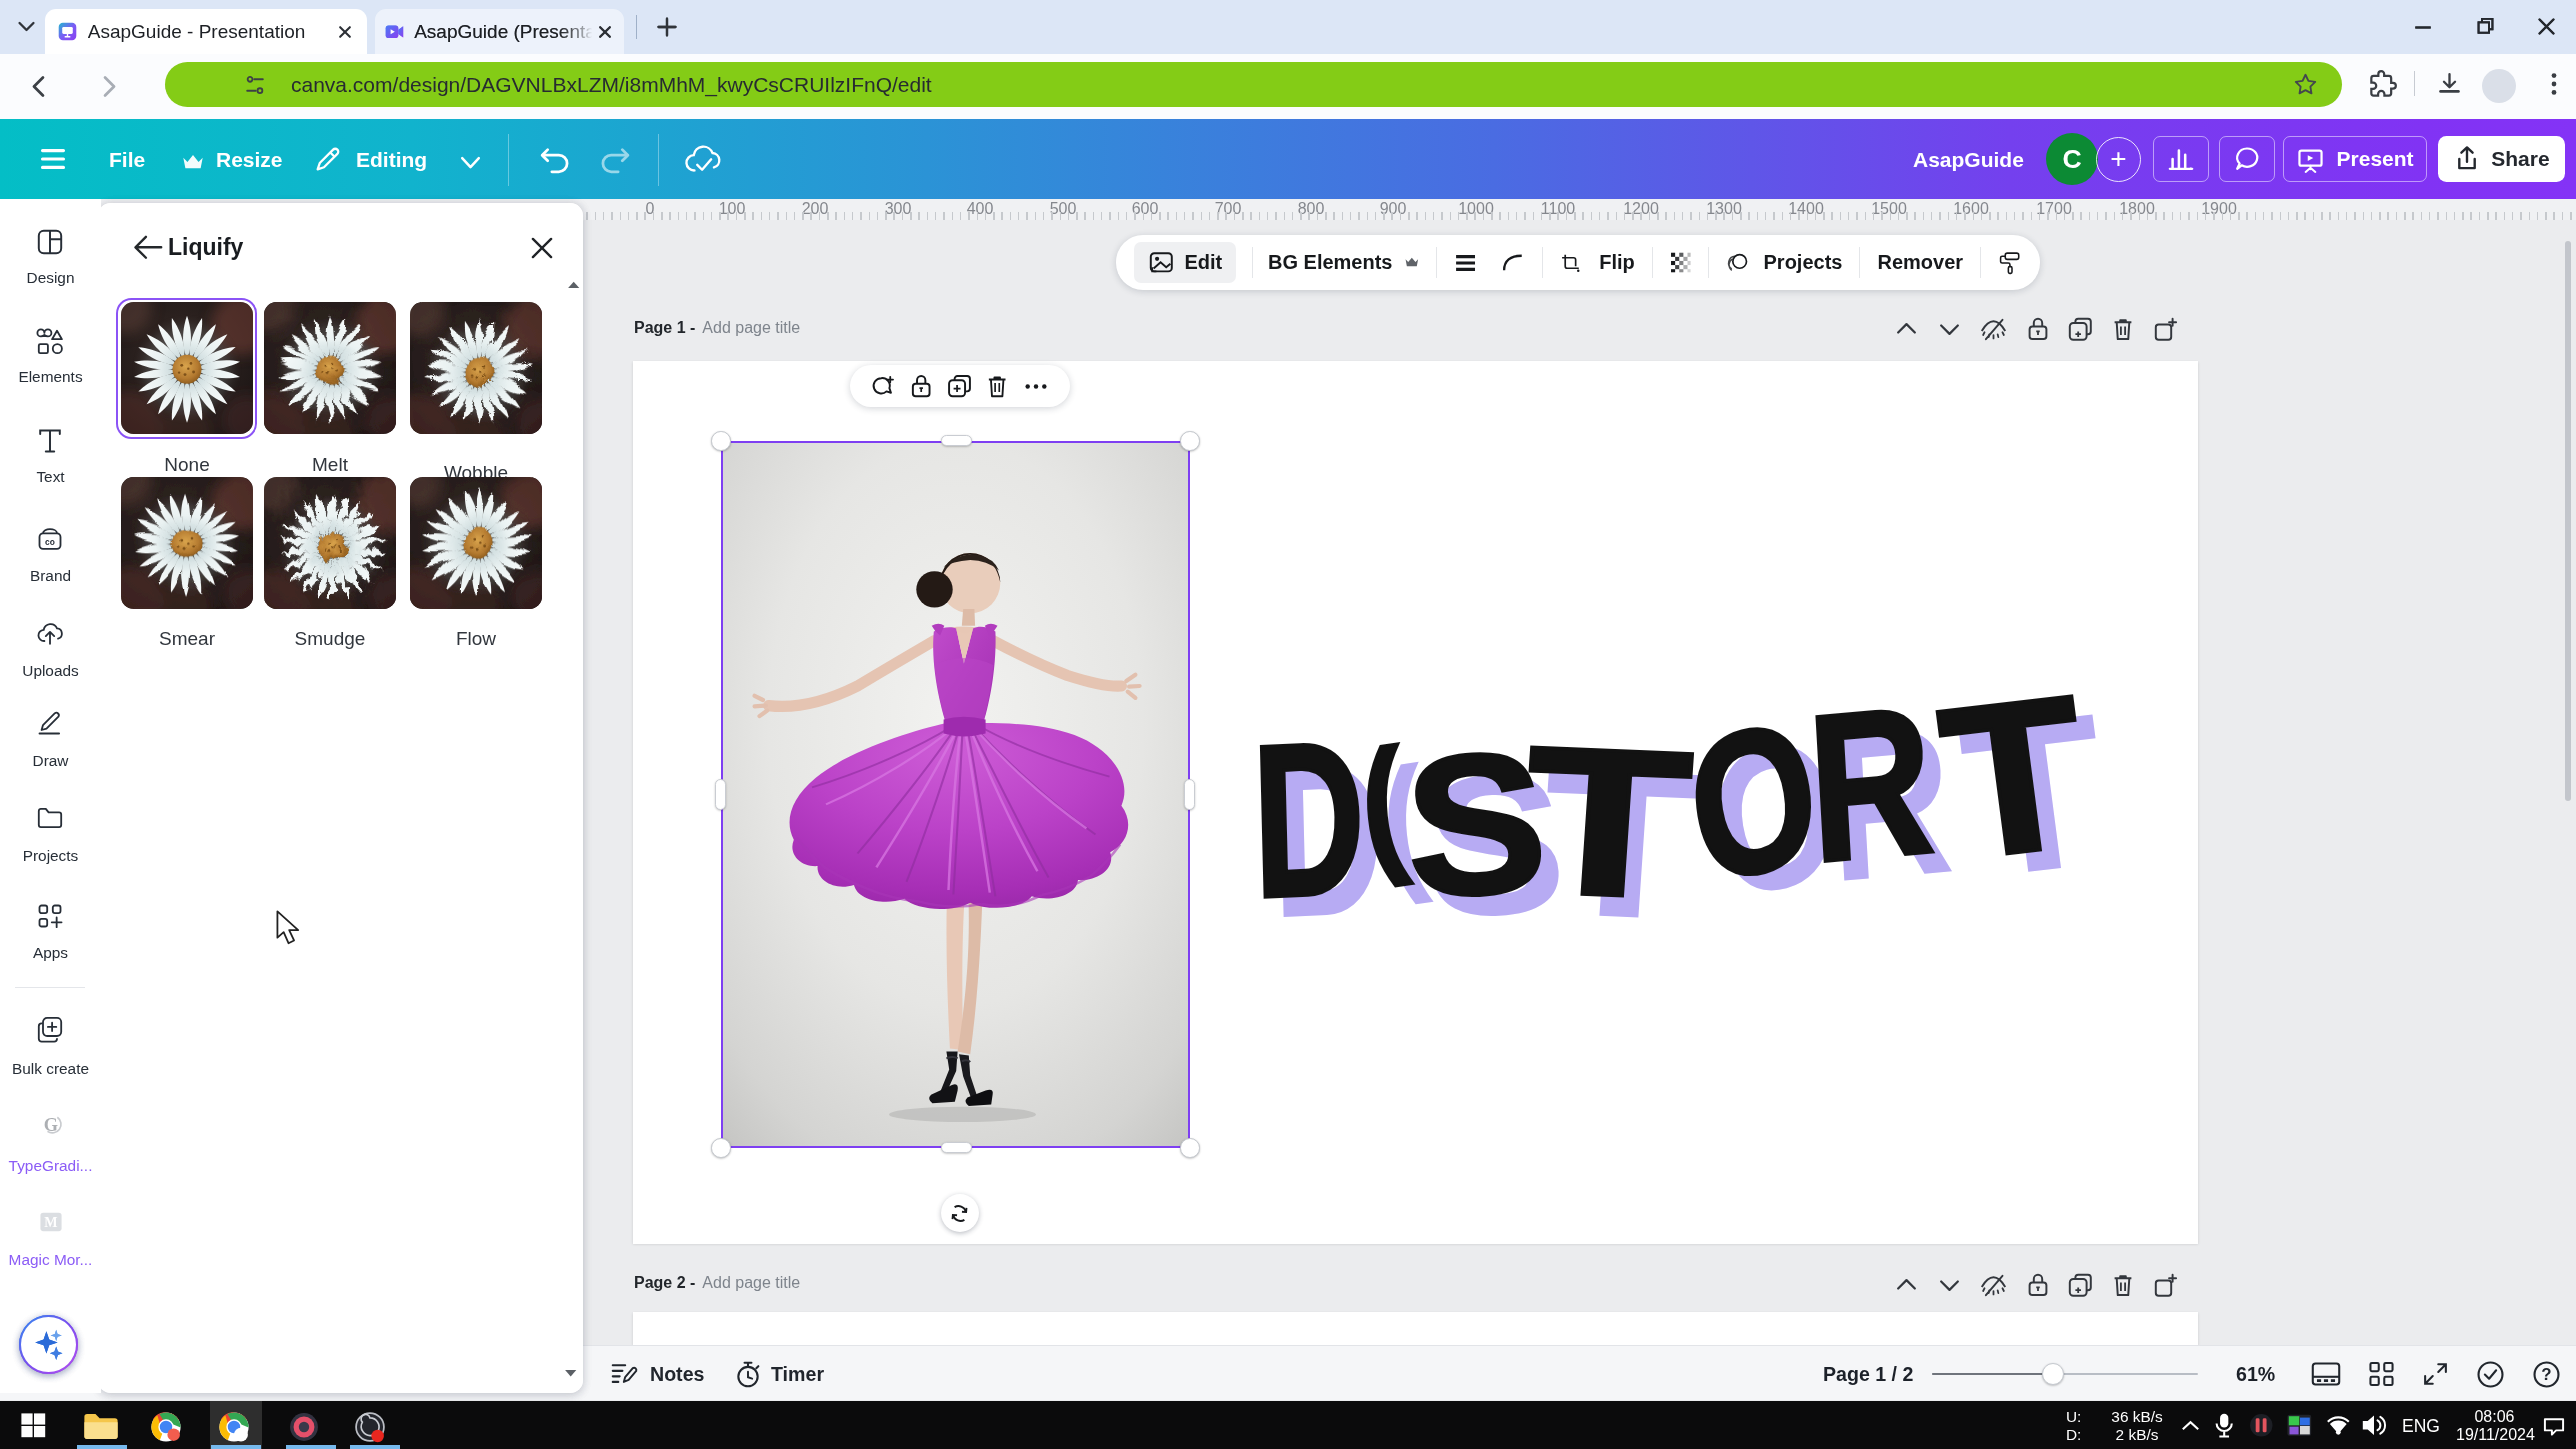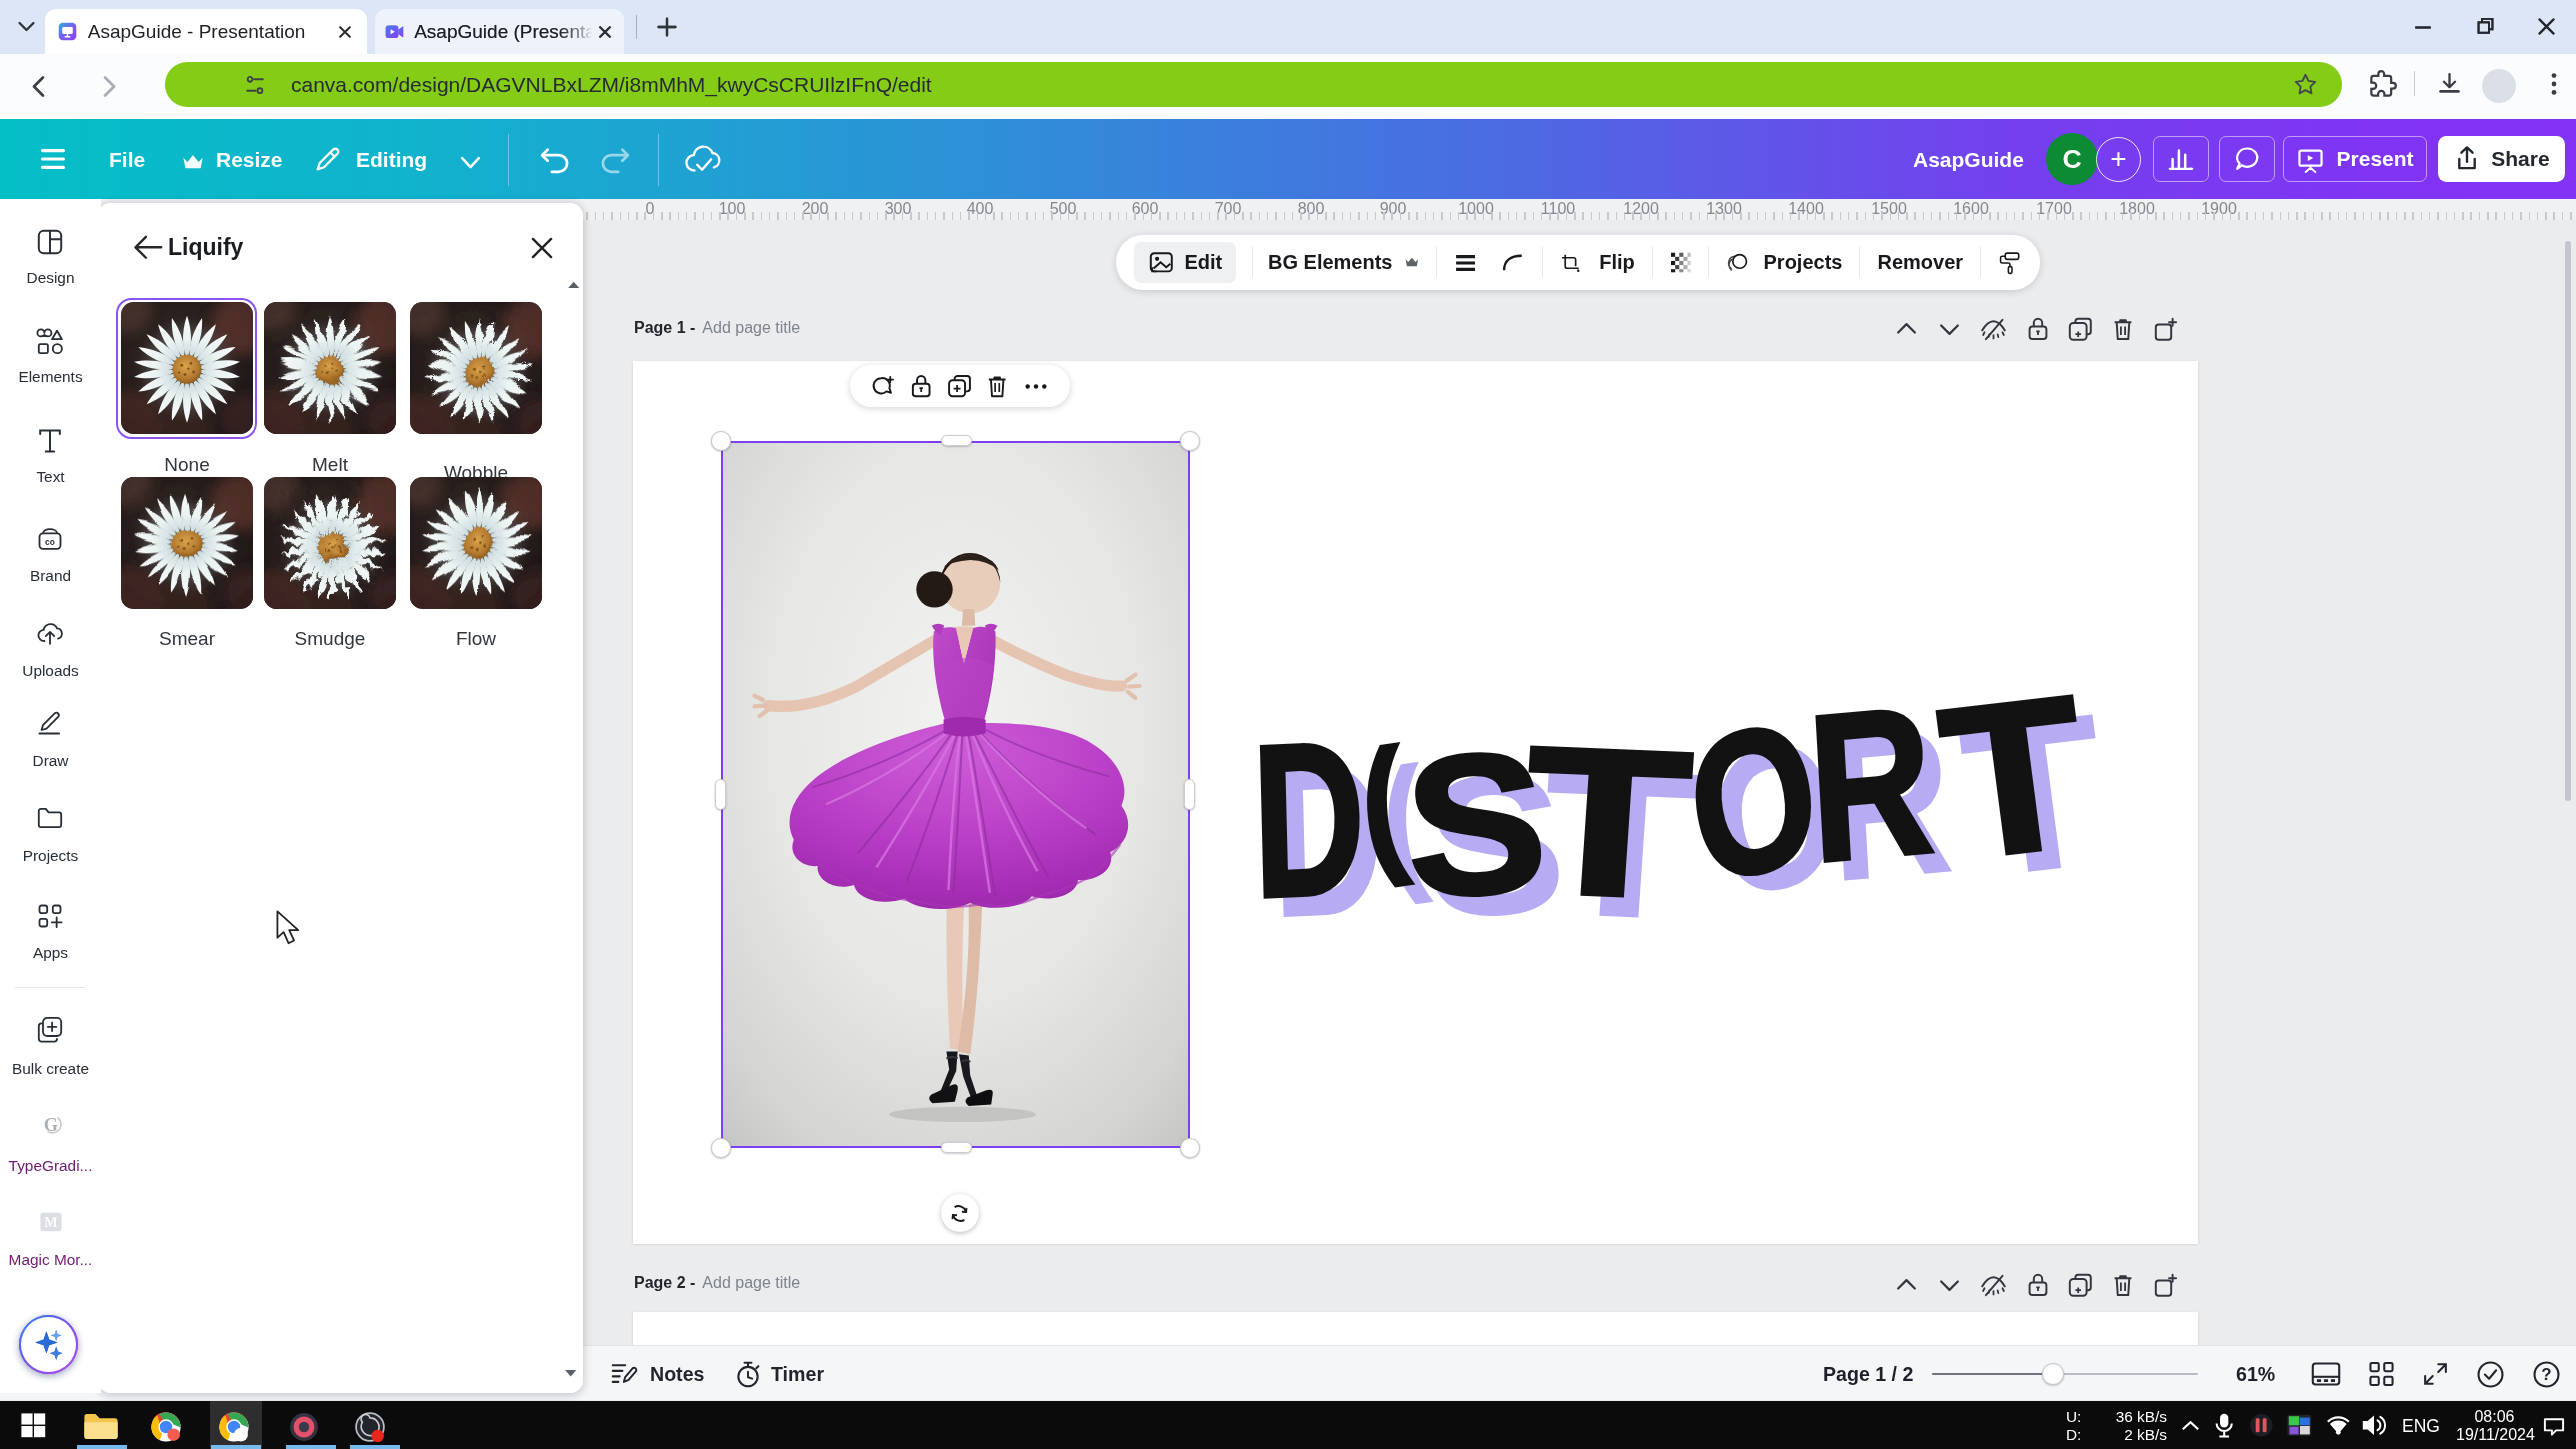--- a/index.html
+++ b/index.html
@@ -12,21 +12,21 @@
 .tab{top:9px;height:45px;border-radius:11.2px 11.2px 0 0;display:flex;align-items:center}
 .tabtitle{font-size:19px;color:#1d2025;white-space:nowrap;overflow:hidden}
 
 #chead{left:0;top:119px;width:2576px;height:80px;background:linear-gradient(90deg,#04bec6 0%,#11b3cd 16%,#2b93d6 36%,#4a6ce2 58%,#7440ee 78%,#8133f4 94%,#8433f6 100%);color:#fff}
 #chead .mi{font-size:21px;font-weight:700;color:#fff}
 .hbtn{position:absolute;height:46px;top:17px;border-radius:7px;display:flex;align-items:center;justify-content:center}
 
 #ruler{left:101px;top:199px;width:2475px;height:21px;background:#f0f1f3;color:#84878d;font-size:16px}
 #sidebar{left:0;top:199px;width:101px;height:1194px;background:#fff;z-index:40}
 .sbitem{position:absolute;width:101px;text-align:center;color:#272e37;font-size:15.4px}
-.sbitem.dis{color:#701a75}
+.sbitem.dis{color:#8b5cf6}
 #panel{left:98px;top:203px;width:485px;height:1190px;background:#fff;border-radius:12.6px;box-shadow:0 1.4px 9.8px rgba(30,40,60,.13);z-index:35}
 .thumb{position:absolute;width:132px;height:132px;border-radius:12.6px;overflow:hidden}
 .tlabel{position:absolute;width:132px;text-align:center;font-size:19px;color:#31363d}
 
 #page1{left:633px;top:361px;width:1565px;height:883px;background:#fff;box-shadow:0 0.7px 2.8px rgba(0,0,0,.14)}
 #page2{left:633px;top:1312px;width:1565px;height:34px;background:#fff;box-shadow:0 0.7px 2.8px rgba(0,0,0,.14)}
 .prow{position:absolute;font-size:16px;color:#7e848c}
 .prow b{color:#22262b;font-weight:700;margin-right:7px}
 .picons{position:absolute;display:flex;gap:17.5px;align-items:center}
 #selbox{left:721px;top:441px;width:469px;height:707px;border:2.1px solid #7e3ff2}
@@ -1055,21 +1055,21 @@
       <circle cx="23" cy="23" r="20" fill="#39394a" opacity=".85"></circle>
       <circle cx="23" cy="23" r="15" fill="#e4506a"></circle>
       <circle cx="23" cy="23" r="7.5" fill="#39394a"></circle>
     </svg>
   <svg class="abs" style="left:354px;top:9.8px" width="32" height="32" viewBox="0 0 46 46">
       <circle cx="23" cy="23" r="20" fill="#23252c" stroke="#babdc4" stroke-width="2.5"></circle>
       <path d="M23 10 a13 13 0 0 1 12 18 a6.5 6.5 0 1 1 -9 7 a13 13 0 0 1 -14-19 a6.5 6.5 0 1 1 11-6 Z" fill="none" stroke="#c9ccd2" stroke-width="2.4"></path>
       <circle cx="34" cy="36" r="9" fill="#e8261f"></circle>
     </svg>
   <div class="abs" style="left:2066px;top:7px;text-align:left;line-height:17.5px">U:<br>D:</div>
-  <div class="abs" style="left:2107px;top:7px;width:60px;text-align:right;line-height:17.5px">36 kB/s<br>2 kB/s</div>
+  <div class="abs" style="left:2107px;top:7px;width:60px;text-align:center;line-height:17.5px">36 kB/s<br>2 kB/s</div>
   <svg class="abs" style="left:2180px;top:17px" width="21" height="15.4" viewBox="0 0 30 22">
       <path d="M4 16 L15 6 L26 16" fill="none" stroke="#fff" stroke-width="3"></path>
     </svg>
   <svg class="abs" style="left:2213px;top:9.8px" width="22.4" height="29" viewBox="0 0 32 42">
       <rect x="10" y="4" width="12" height="20" rx="6" fill="#fff"></rect>
       <path d="M5 18 a11 11 0 0 0 22 0 M16 30 L16 37 M9 37 L23 37" stroke="#fff" stroke-width="3" fill="none"></path>
     </svg>
   <svg class="abs" style="left:2248px;top:11.2px" width="26.6" height="26.6" viewBox="0 0 38 38">
       <circle cx="19" cy="19" r="16" fill="#1d1f25"></circle>
       <rect x="11" y="9" width="5.5" height="20" rx="2" fill="#e3555e"></rect>

